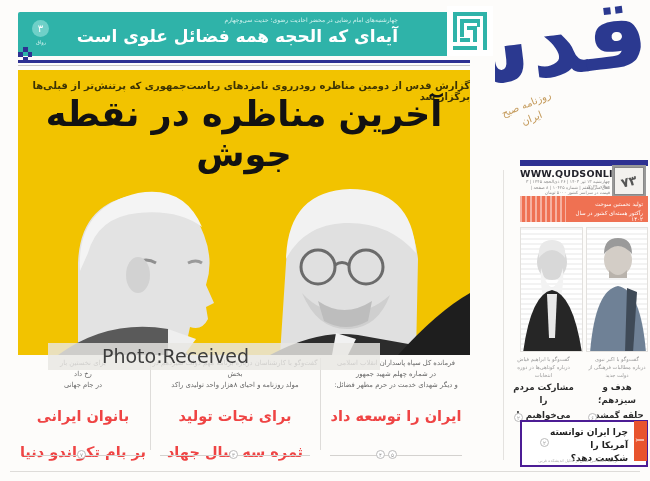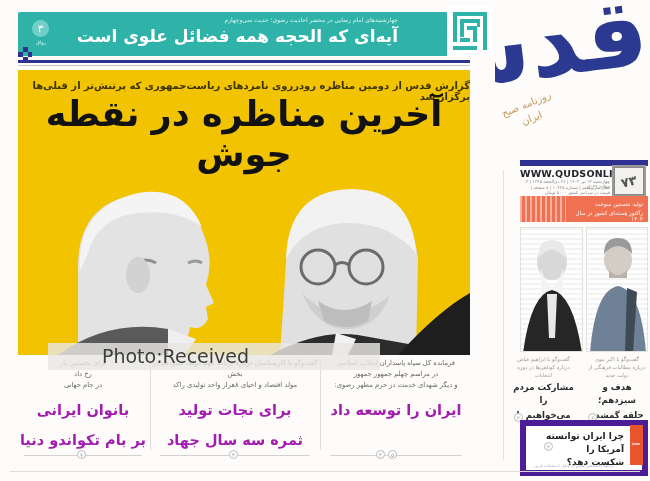--- a/index.html
+++ b/index.html
@@ -77,37 +77,37 @@
   .rc-story { position:absolute; top:356px; height:62px; }
   #rc-story-0 { left:586px; width:62px; }
   #rc-story-1 { left:512px; width:63px; }
   .rc-kicker { font-size:5.2px; color:#9a9a9a; text-align:center; line-height:1.5; }
   .rc-headline { font-size:8.6px; font-weight:bold; color:#2a2a2a; text-align:center; line-height:1.5; margin-top:2px; }
   .pg-circle { display:inline-block; width:9px; height:9px; border:1px solid #bbb; border-radius:50%;
     font-size:5.5px; color:#999; text-align:center; line-height:9px; background:#fff; }
   .rc-pg { position:absolute; left:2px; bottom:-4px; }
 
   
-  #boxed-story { position:absolute; left:520px; top:420px; width:128px; height:56px;
-    background:#fff; border:6px solid #4c1d95; }
+  #boxed-story { position:absolute; left:520px; top:420px; width:128px; height:47px;
+    background:#fff; border:2px solid #4c1d95; }
   #boxed-accent { position:absolute; right:-1px; top:-1px; width:13px; height:40px; background:#e8542e; }
   #boxed-accent span { display:block; color:#fff; font-size:9px; text-align:center; margin-top:14px;
     transform:rotate(-90deg); }
   #boxed-headline { position:absolute; right:18px; top:4px; width:100px; font-size:9px; font-weight:bold;
     color:#222; text-align:right; line-height:1.45; }
   #boxed-sub { position:absolute; right:18px; bottom:2px; width:100px; font-size:4px; color:#aaa; text-align:center; }
   #boxed-pg { position:absolute; left:18px; top:16px; }
 
   
   .bt-col { position:absolute; top:358px; }
   #bt-col-0 { left:322px; width:148px; }
   #bt-col-1 { left:152px; width:166px; }
   #bt-col-2 { left:18px;  width:130px; }
   .bt-kicker { font-size:6.8px; color:#666; text-align:center; line-height:1.6; }
-  .bt-headline { font-size:14.5px; font-weight:900; color:#a21caf; text-align:center; line-height:1.45; margin-top:9px; }
+  .bt-headline { font-size:14.5px; font-weight:900; color:#ef4444; text-align:center; line-height:1.45; margin-top:15px; }
   .v-sep { position:absolute; top:358px; width:1px; height:92px; background:#dedcd9; }
   #v-sep-a { left:150px; } #v-sep-b { left:320px; }
   .bt-rule { position:absolute; top:455px; height:1px; background:#d4d2cf; }
   #bt-rule-0 { left:330px; width:132px; } #bt-rule-1 { left:160px; width:150px; } #bt-rule-2 { left:24px; width:118px; }
   .bt-pg { position:absolute; top:450px; z-index:2; }
   #bt-pg-0 { left:388px; } #bt-pg-0b { left:376px; } #bt-pg-1 { left:229px; } #bt-pg-2 { left:77px; }
 
   #bottom-line { position:absolute; left:10px; top:471px; width:630px; height:1px; background:#dedcd9; }
 </style>
 </head>
@@ -245,27 +245,27 @@
     <div id="boxed-headline" class="rtl">
       <span>چرا ایران توانسته آمریکا را</span><br>
       <span>شکست دهد؟</span>
     </div>
     <div id="boxed-sub" class="rtl">ترجمه اختصاصی قدس از تحلیل اندیشکده غربی</div>
     <span id="boxed-pg" class="pg-circle">۲</span>
   </div>
 
   <div id="bt-col-0" class="bt-col">
     <div class="bt-kicker rtl">فرمانده کل سپاه پاسداران انقلاب اسلامی</div>
-    <div class="bt-kicker rtl">در مراسم چهلم جمهور جمهور</div>
-    <div class="bt-kicker rtl">و دیگر شهدای خدمت در حرم مطهر رضوی:</div>
+    <div class="bt-kicker rtl">در شماره چهلم شهید جمهور</div>
+    <div class="bt-kicker rtl">و دیگر شهدای خدمت در حرم مطهر فضائل:</div>
     <div class="bt-headline rtl">ایران را توسعه داد</div>
   </div>
   <div id="bt-col-1" class="bt-col">
     <div class="bt-kicker rtl">گفت‌وگو با کارشناسان درباره برنامه مهم دولت سیزدهم در بخش</div>
-    <div class="bt-kicker rtl">مولد اقتصاد و احیای ۸هزار واحد تولیدی راکد</div>
+    <div class="bt-kicker rtl">مولد روزنامه و احیای ۸هزار واحد تولیدی راکد</div>
     <div class="bt-headline rtl">برای نجات تولید</div>
     <div class="bt-headline rtl">ثمره سه سال جهاد</div>
   </div>
   <div id="bt-col-2" class="bt-col">
     <div class="bt-kicker rtl">برای نخستین بار</div>
     <div class="bt-kicker rtl">رخ داد</div>
     <div class="bt-kicker rtl">در جام جهانی</div>
     <div class="bt-headline rtl">بانوان ایرانی</div>
     <div class="bt-headline rtl">بر بام تکواندو دنیا</div>
   </div>

